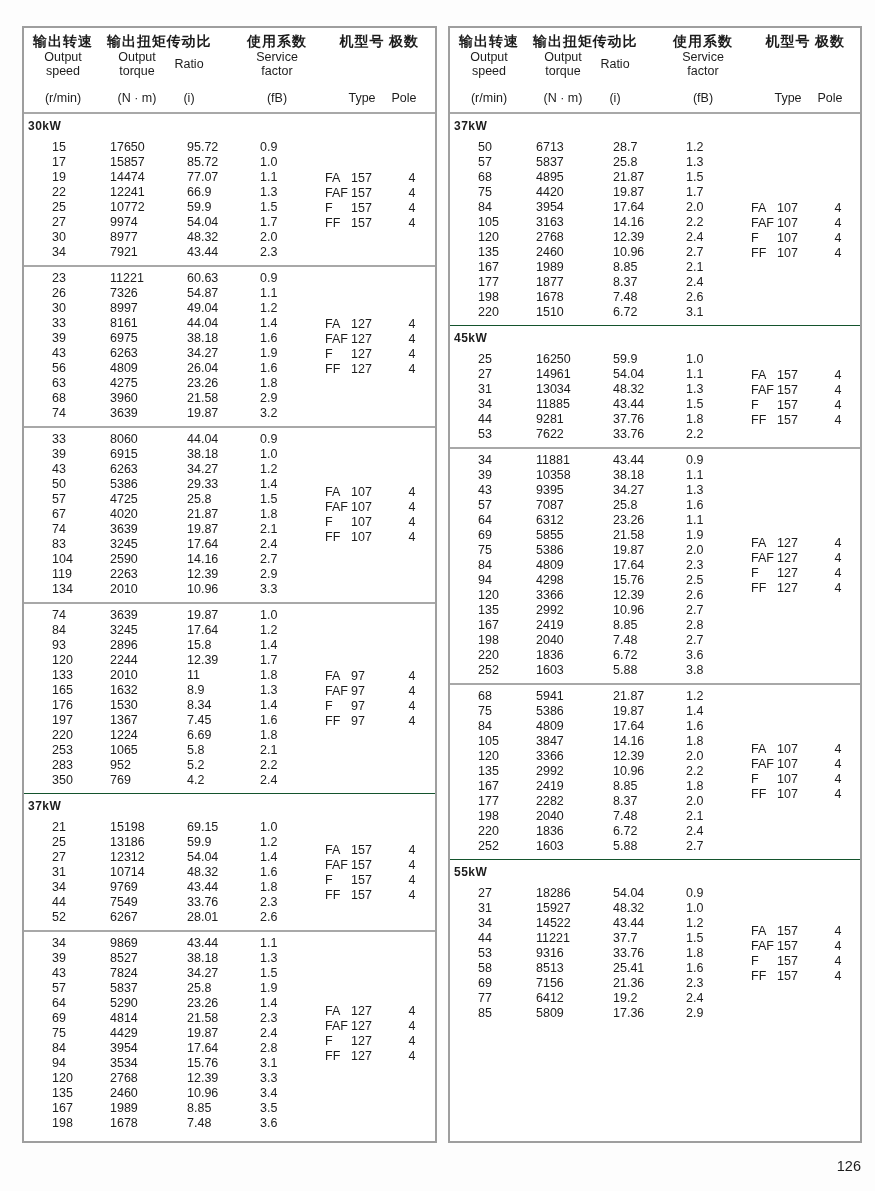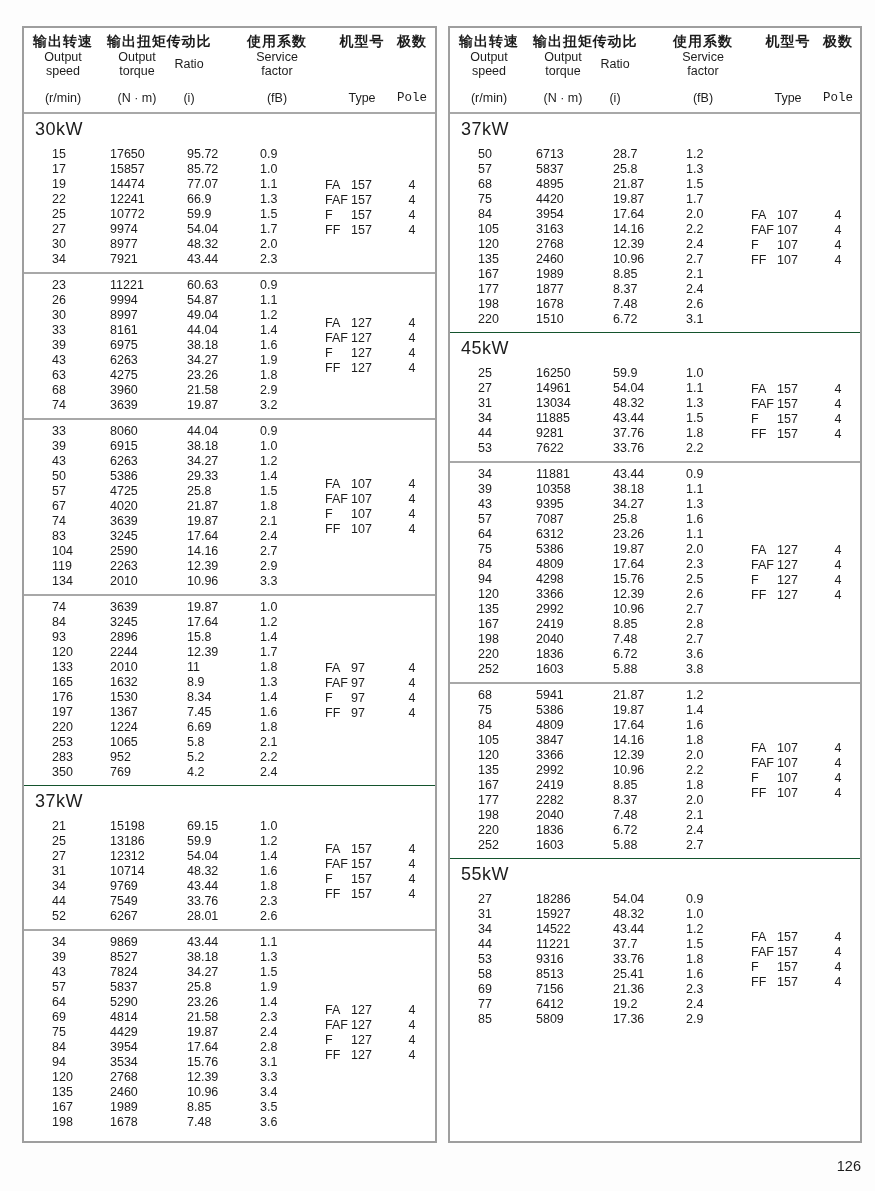--- a/index.html
+++ b/index.html
@@ -13,24 +13,24 @@
     border:2px solid #9e9e9e;overflow:hidden;
   }
   .ptable.left{left:22px;width:411px;height:1113px;}
   .ptable.right{left:448px;width:410px;height:1113px;}
 
   .thead{position:relative;height:84px;border-bottom:2px solid #a8a8a8;}
   .hcol{position:absolute;top:0;height:84px;width:84px;text-align:center;}
   .hcol .zh{padding-top:5px;font-size:14px;font-weight:600;letter-spacing:1px;white-space:nowrap;}
   .hcol .en{font-size:12.5px;line-height:13.5px;white-space:nowrap;}
   .hcol .bt{position:absolute;bottom:7px;left:0;right:0;font-size:12.5px;white-space:nowrap;}
-  .h0{left:-3px;}.h1{left:71px;}.h2{left:123px;}.h3{left:211px;}.h4{left:296px;}.h5{left:346px;font-family:Liberation Mono, monospace;}
+  .h0{left:-3px;}.h1{left:71px;}.h2{left:123px;}.h3{left:211px;}.h4{left:296px;}.h5{left:338px;}
 
   .section + .section{border-top:1px solid #14532d;}
-  .section-title{margin:5px 0 3px 11px;font-size:18px;font-weight:normal;letter-spacing:0.5px;}
+  .section-title{margin:5px 0 3px 4px;font-size:12px;font-weight:bold;letter-spacing:0.5px;}
   .block{position:relative;padding:4px 0 5px 0;}
   .block + .block{border-top:2px solid #a8a8a8;}
 
   .row{padding-left:28px;font-size:12.5px;line-height:15px;white-space:nowrap;}
   .row .c{display:inline-block;}
   .row .c0{width:58px;}
   .row .c1{width:77px;}
   .row .c2{width:73px;}
   .row .c3{width:50px;}
 
@@ -92,25 +92,26 @@
           <div class="row"><span class="c c0">34</span><span class="c c1">7921</span><span class="c c2">43.44</span><span class="c c3">2.3</span></div>
           <div class="types">
             <div class="tline"><span class="tprefix">FA</span><span class="tsize">157</span><span class="tpole">4</span></div>
             <div class="tline"><span class="tprefix">FAF</span><span class="tsize">157</span><span class="tpole">4</span></div>
             <div class="tline"><span class="tprefix">F</span><span class="tsize">157</span><span class="tpole">4</span></div>
             <div class="tline"><span class="tprefix">FF</span><span class="tsize">157</span><span class="tpole">4</span></div>
           </div>
         </div>
         <div class="block">
           <div class="row"><span class="c c0">23</span><span class="c c1">11221</span><span class="c c2">60.63</span><span class="c c3">0.9</span></div>
-          <div class="row"><span class="c c0">26</span><span class="c c1">9994</span><span class="c c2">54.87</span><span class="c c3">1.1</span></div>
+          <div class="row"><span class="c c0">26</span><span class="c c1">7326</span><span class="c c2">54.87</span><span class="c c3">1.1</span></div>
           <div class="row"><span class="c c0">30</span><span class="c c1">8997</span><span class="c c2">49.04</span><span class="c c3">1.2</span></div>
           <div class="row"><span class="c c0">33</span><span class="c c1">8161</span><span class="c c2">44.04</span><span class="c c3">1.4</span></div>
           <div class="row"><span class="c c0">39</span><span class="c c1">6975</span><span class="c c2">38.18</span><span class="c c3">1.6</span></div>
           <div class="row"><span class="c c0">43</span><span class="c c1">6263</span><span class="c c2">34.27</span><span class="c c3">1.9</span></div>
+          <div class="row"><span class="c c0">56</span><span class="c c1">4809</span><span class="c c2">26.04</span><span class="c c3">1.6</span></div>
           <div class="row"><span class="c c0">63</span><span class="c c1">4275</span><span class="c c2">23.26</span><span class="c c3">1.8</span></div>
           <div class="row"><span class="c c0">68</span><span class="c c1">3960</span><span class="c c2">21.58</span><span class="c c3">2.9</span></div>
           <div class="row"><span class="c c0">74</span><span class="c c1">3639</span><span class="c c2">19.87</span><span class="c c3">3.2</span></div>
           <div class="types">
             <div class="tline"><span class="tprefix">FA</span><span class="tsize">127</span><span class="tpole">4</span></div>
             <div class="tline"><span class="tprefix">FAF</span><span class="tsize">127</span><span class="tpole">4</span></div>
             <div class="tline"><span class="tprefix">F</span><span class="tsize">127</span><span class="tpole">4</span></div>
             <div class="tline"><span class="tprefix">FF</span><span class="tsize">127</span><span class="tpole">4</span></div>
           </div>
         </div>
@@ -269,20 +270,21 @@
             <div class="tline"><span class="tprefix">F</span><span class="tsize">157</span><span class="tpole">4</span></div>
             <div class="tline"><span class="tprefix">FF</span><span class="tsize">157</span><span class="tpole">4</span></div>
           </div>
         </div>
         <div class="block">
           <div class="row"><span class="c c0">34</span><span class="c c1">11881</span><span class="c c2">43.44</span><span class="c c3">0.9</span></div>
           <div class="row"><span class="c c0">39</span><span class="c c1">10358</span><span class="c c2">38.18</span><span class="c c3">1.1</span></div>
           <div class="row"><span class="c c0">43</span><span class="c c1">9395</span><span class="c c2">34.27</span><span class="c c3">1.3</span></div>
           <div class="row"><span class="c c0">57</span><span class="c c1">7087</span><span class="c c2">25.8</span><span class="c c3">1.6</span></div>
           <div class="row"><span class="c c0">64</span><span class="c c1">6312</span><span class="c c2">23.26</span><span class="c c3">1.1</span></div>
+          <div class="row"><span class="c c0">69</span><span class="c c1">5855</span><span class="c c2">21.58</span><span class="c c3">1.9</span></div>
           <div class="row"><span class="c c0">75</span><span class="c c1">5386</span><span class="c c2">19.87</span><span class="c c3">2.0</span></div>
           <div class="row"><span class="c c0">84</span><span class="c c1">4809</span><span class="c c2">17.64</span><span class="c c3">2.3</span></div>
           <div class="row"><span class="c c0">94</span><span class="c c1">4298</span><span class="c c2">15.76</span><span class="c c3">2.5</span></div>
           <div class="row"><span class="c c0">120</span><span class="c c1">3366</span><span class="c c2">12.39</span><span class="c c3">2.6</span></div>
           <div class="row"><span class="c c0">135</span><span class="c c1">2992</span><span class="c c2">10.96</span><span class="c c3">2.7</span></div>
           <div class="row"><span class="c c0">167</span><span class="c c1">2419</span><span class="c c2">8.85</span><span class="c c3">2.8</span></div>
           <div class="row"><span class="c c0">198</span><span class="c c1">2040</span><span class="c c2">7.48</span><span class="c c3">2.7</span></div>
           <div class="row"><span class="c c0">220</span><span class="c c1">1836</span><span class="c c2">6.72</span><span class="c c3">3.6</span></div>
           <div class="row"><span class="c c0">252</span><span class="c c1">1603</span><span class="c c2">5.88</span><span class="c c3">3.8</span></div>
           <div class="types">

